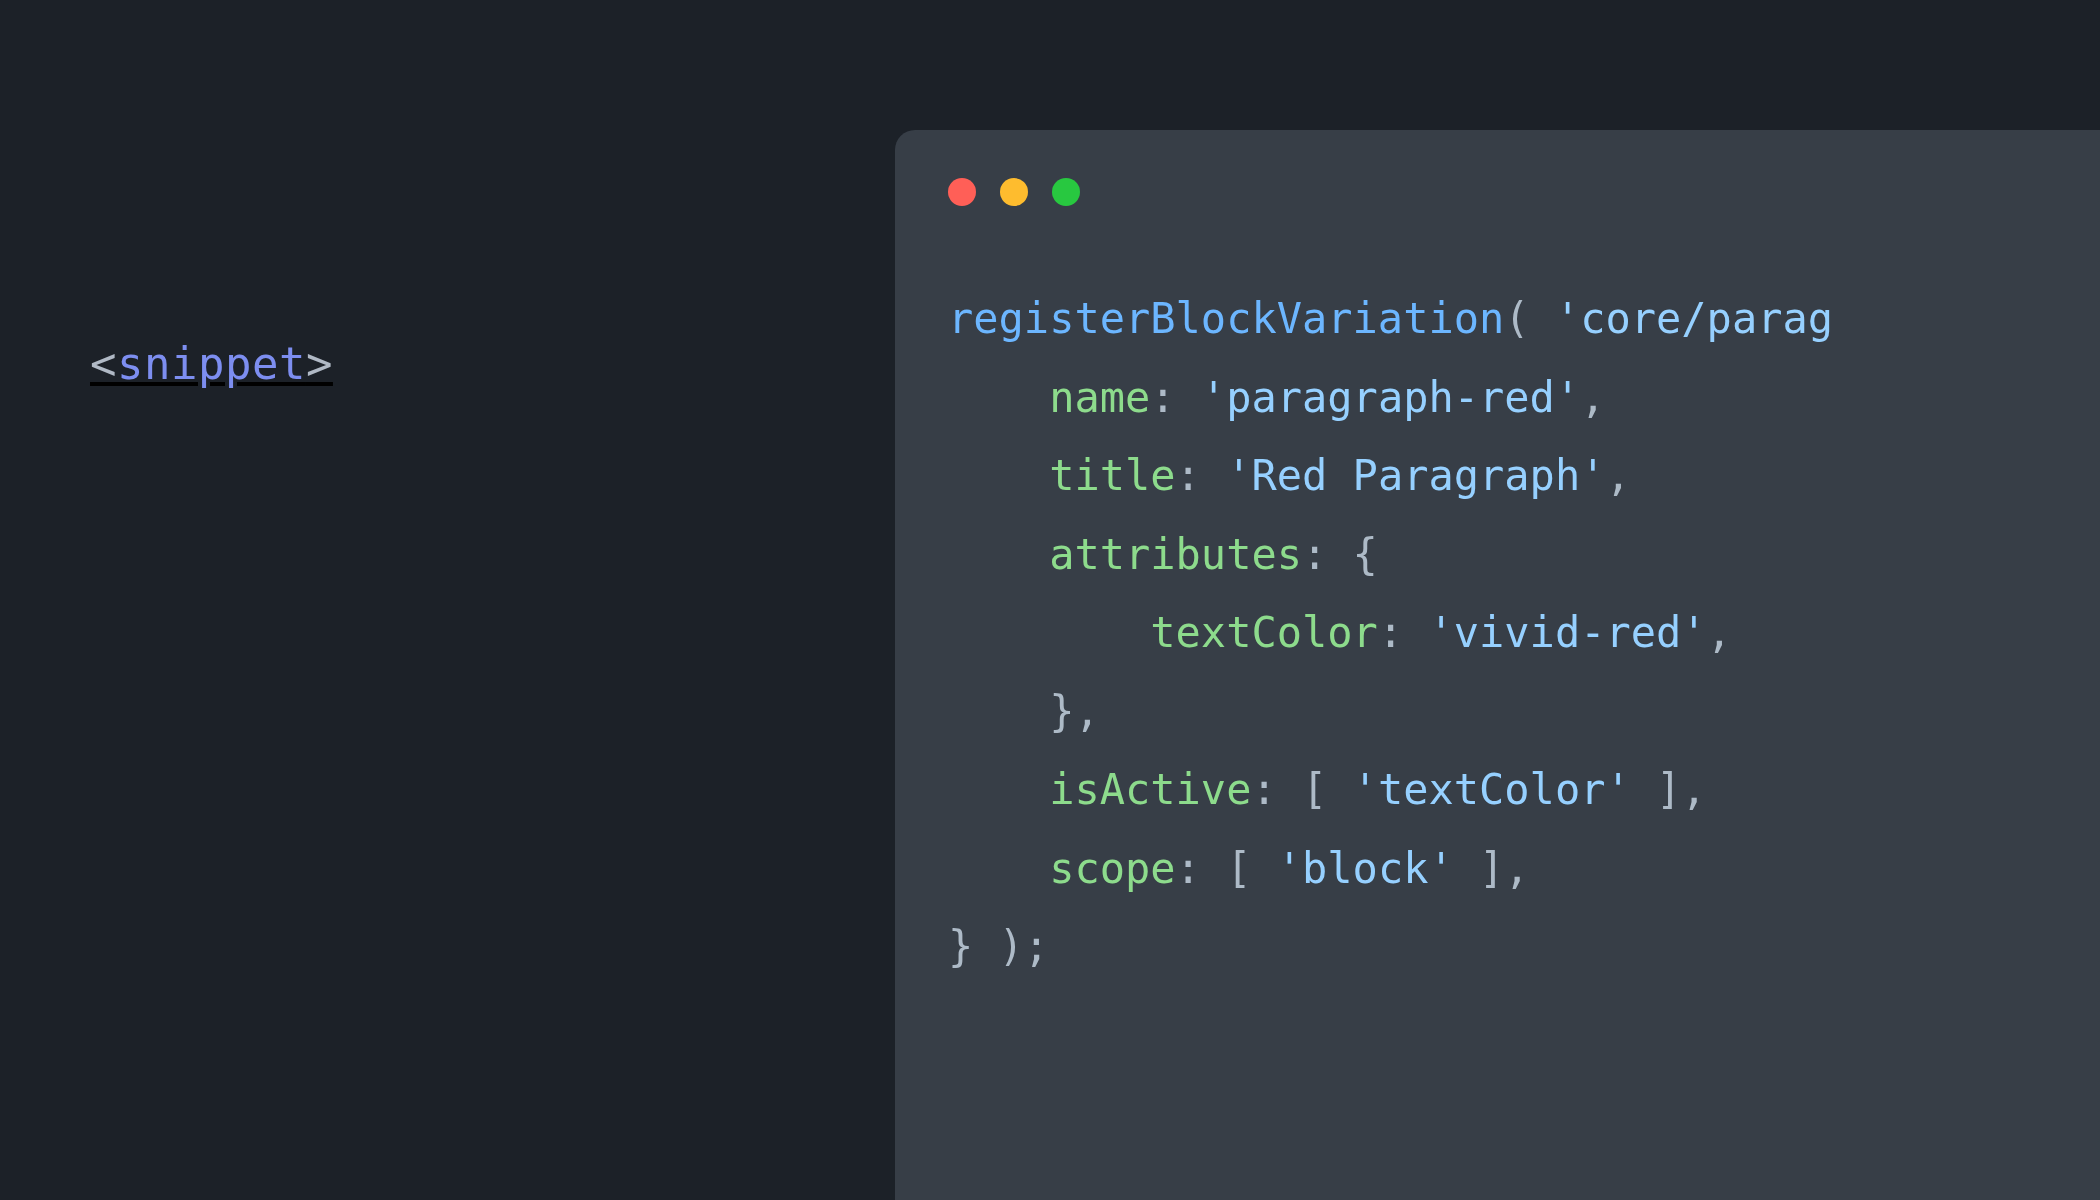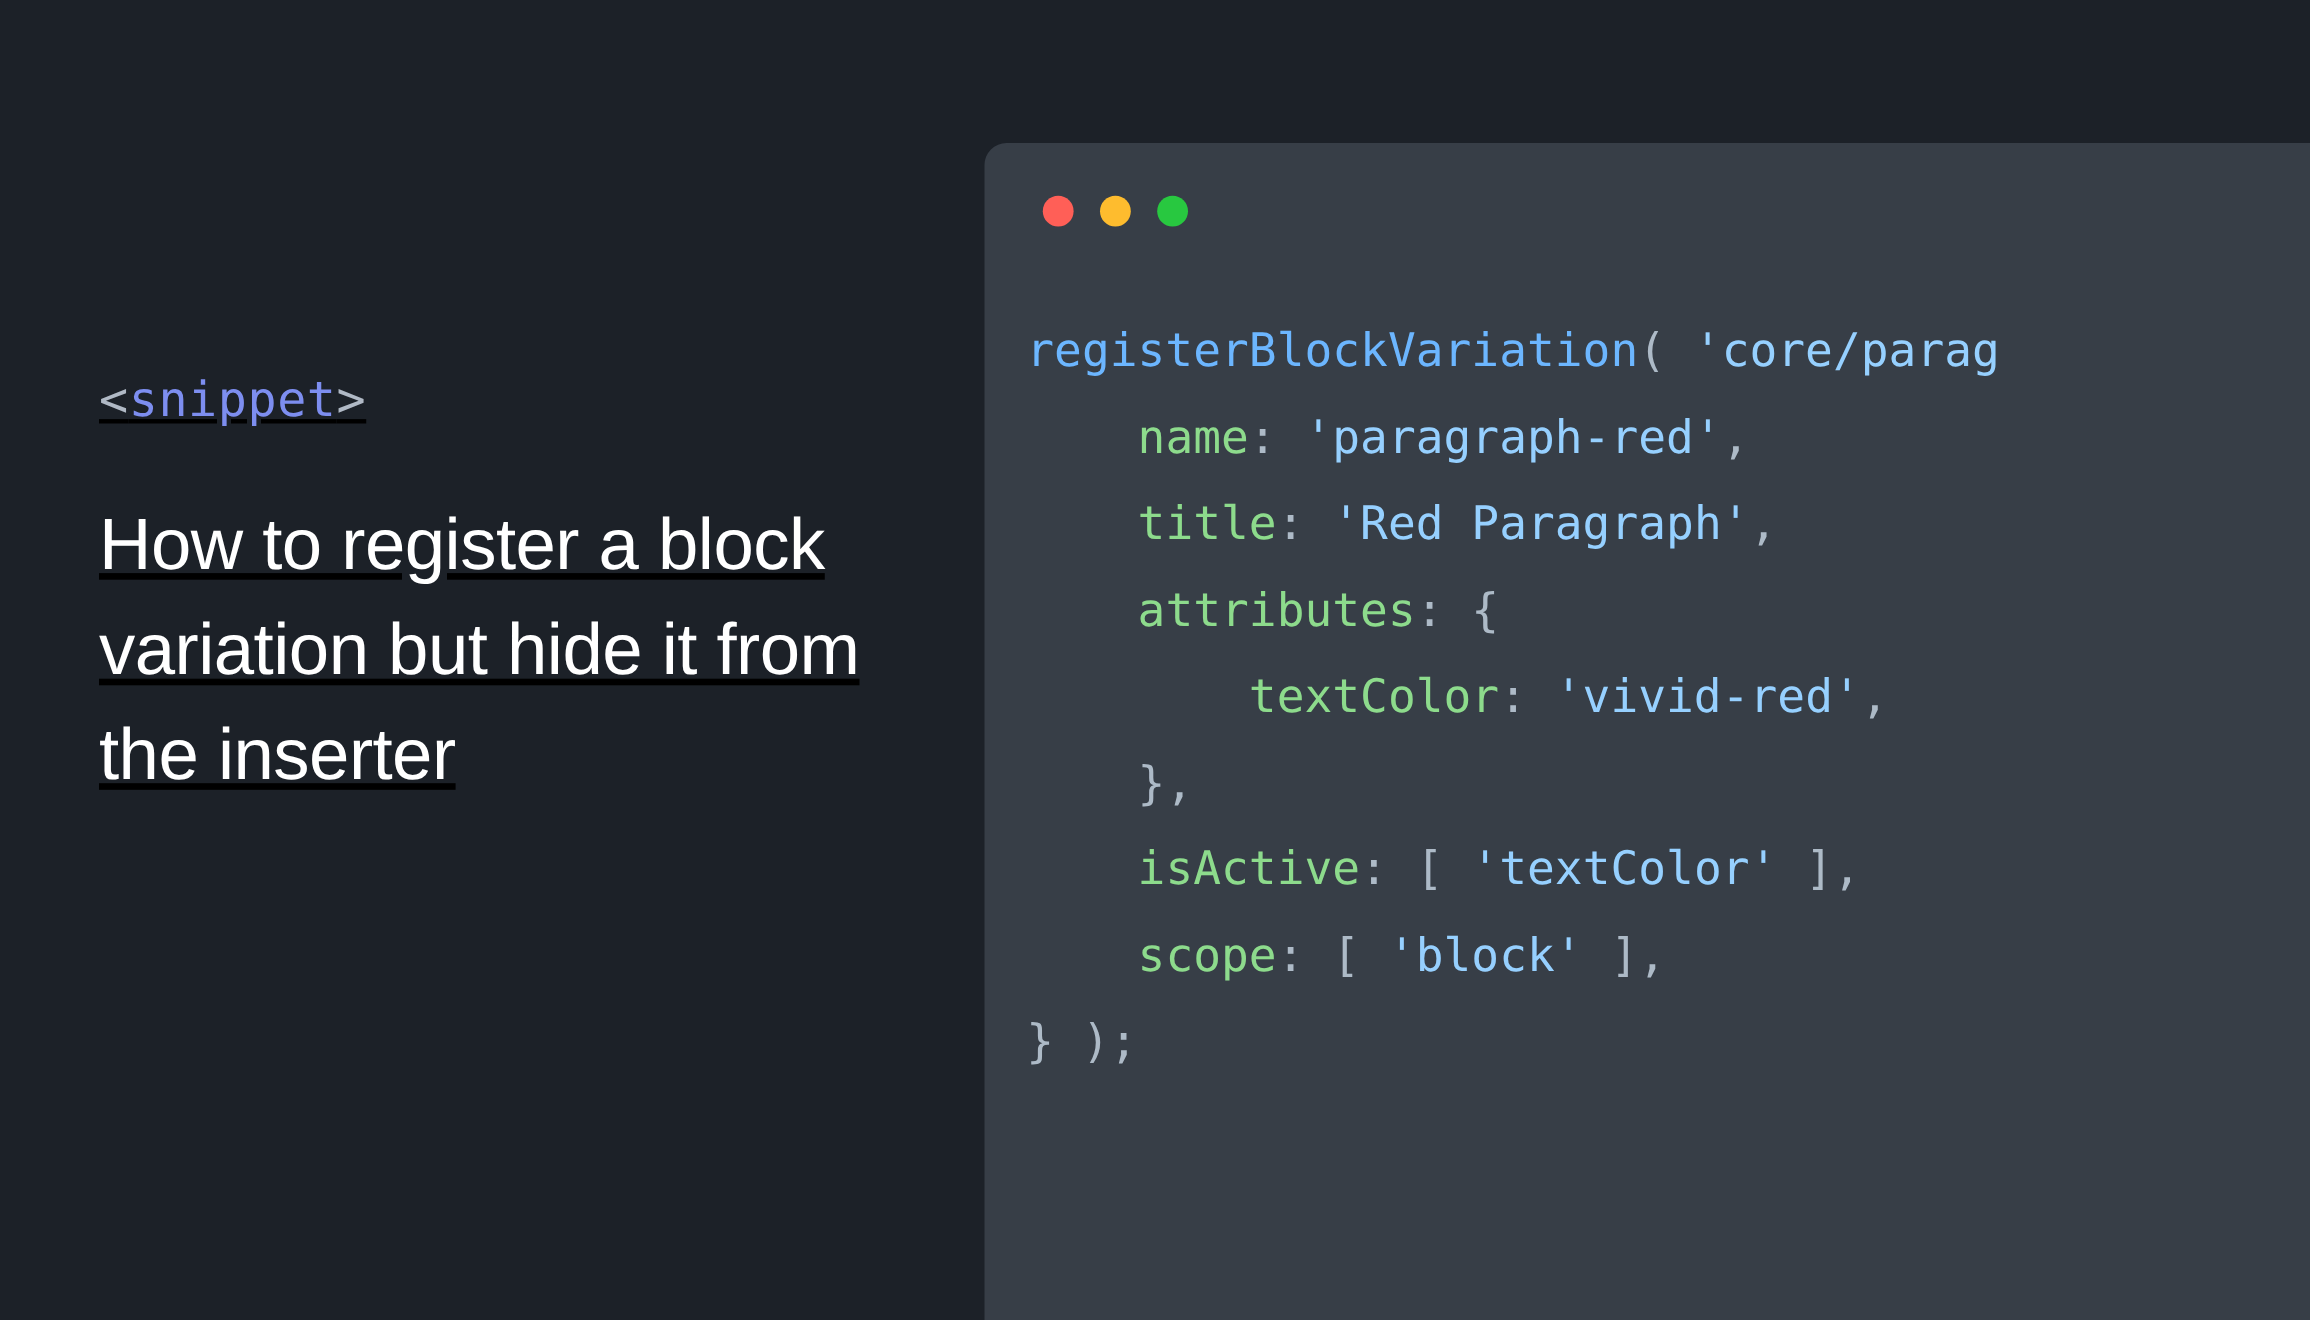--- a/index.html
+++ b/index.html
@@ -73,21 +73,21 @@
     height: 28px;
     border-radius: 50%;
   }
   
   .tl-red { background: #ff5f57; }
   .tl-yellow { background: #febc2e; }
   .tl-green { background: #28c840; }
   
   .code-block {
     position: absolute;
-    left: 38px;
+    left: 53px;
     top: 150px;
     font-family: ui-monospace, "SF Mono", Menlo, Consolas, monospace;
     font-size: 42px;
     line-height: 1.87;
     white-space: pre;
     color: #adbac7;
   }
   
   .tok-fn { color: #6cb6ff; }
   .tok-punc { color: #adbac7; }
@@ -95,21 +95,20 @@
   .tok-key { color: #8ddb8c; }
   
 </style>
 </head>
 <body>
 
 <div class="left-panel">
   <div class="snippet-tag">
     <span class="angle">&lt;</span><span class="tagname">snippet</span><span class="angle">&gt;</span>
   </div>
-  <h1 class="heading">How to register a block variation but hide it from the inserter</h1>
 </div>
 
 <div class="code-window">
   <div class="traffic-lights">
     <div class="traffic-light tl-red"></div>
     <div class="traffic-light tl-yellow"></div>
     <div class="traffic-light tl-green"></div>
   </div>
 
   <div class="code-block"><span class="tok-fn">registerBlockVariation</span><span class="tok-punc">( </span><span class="tok-str">'core/parag</span>

